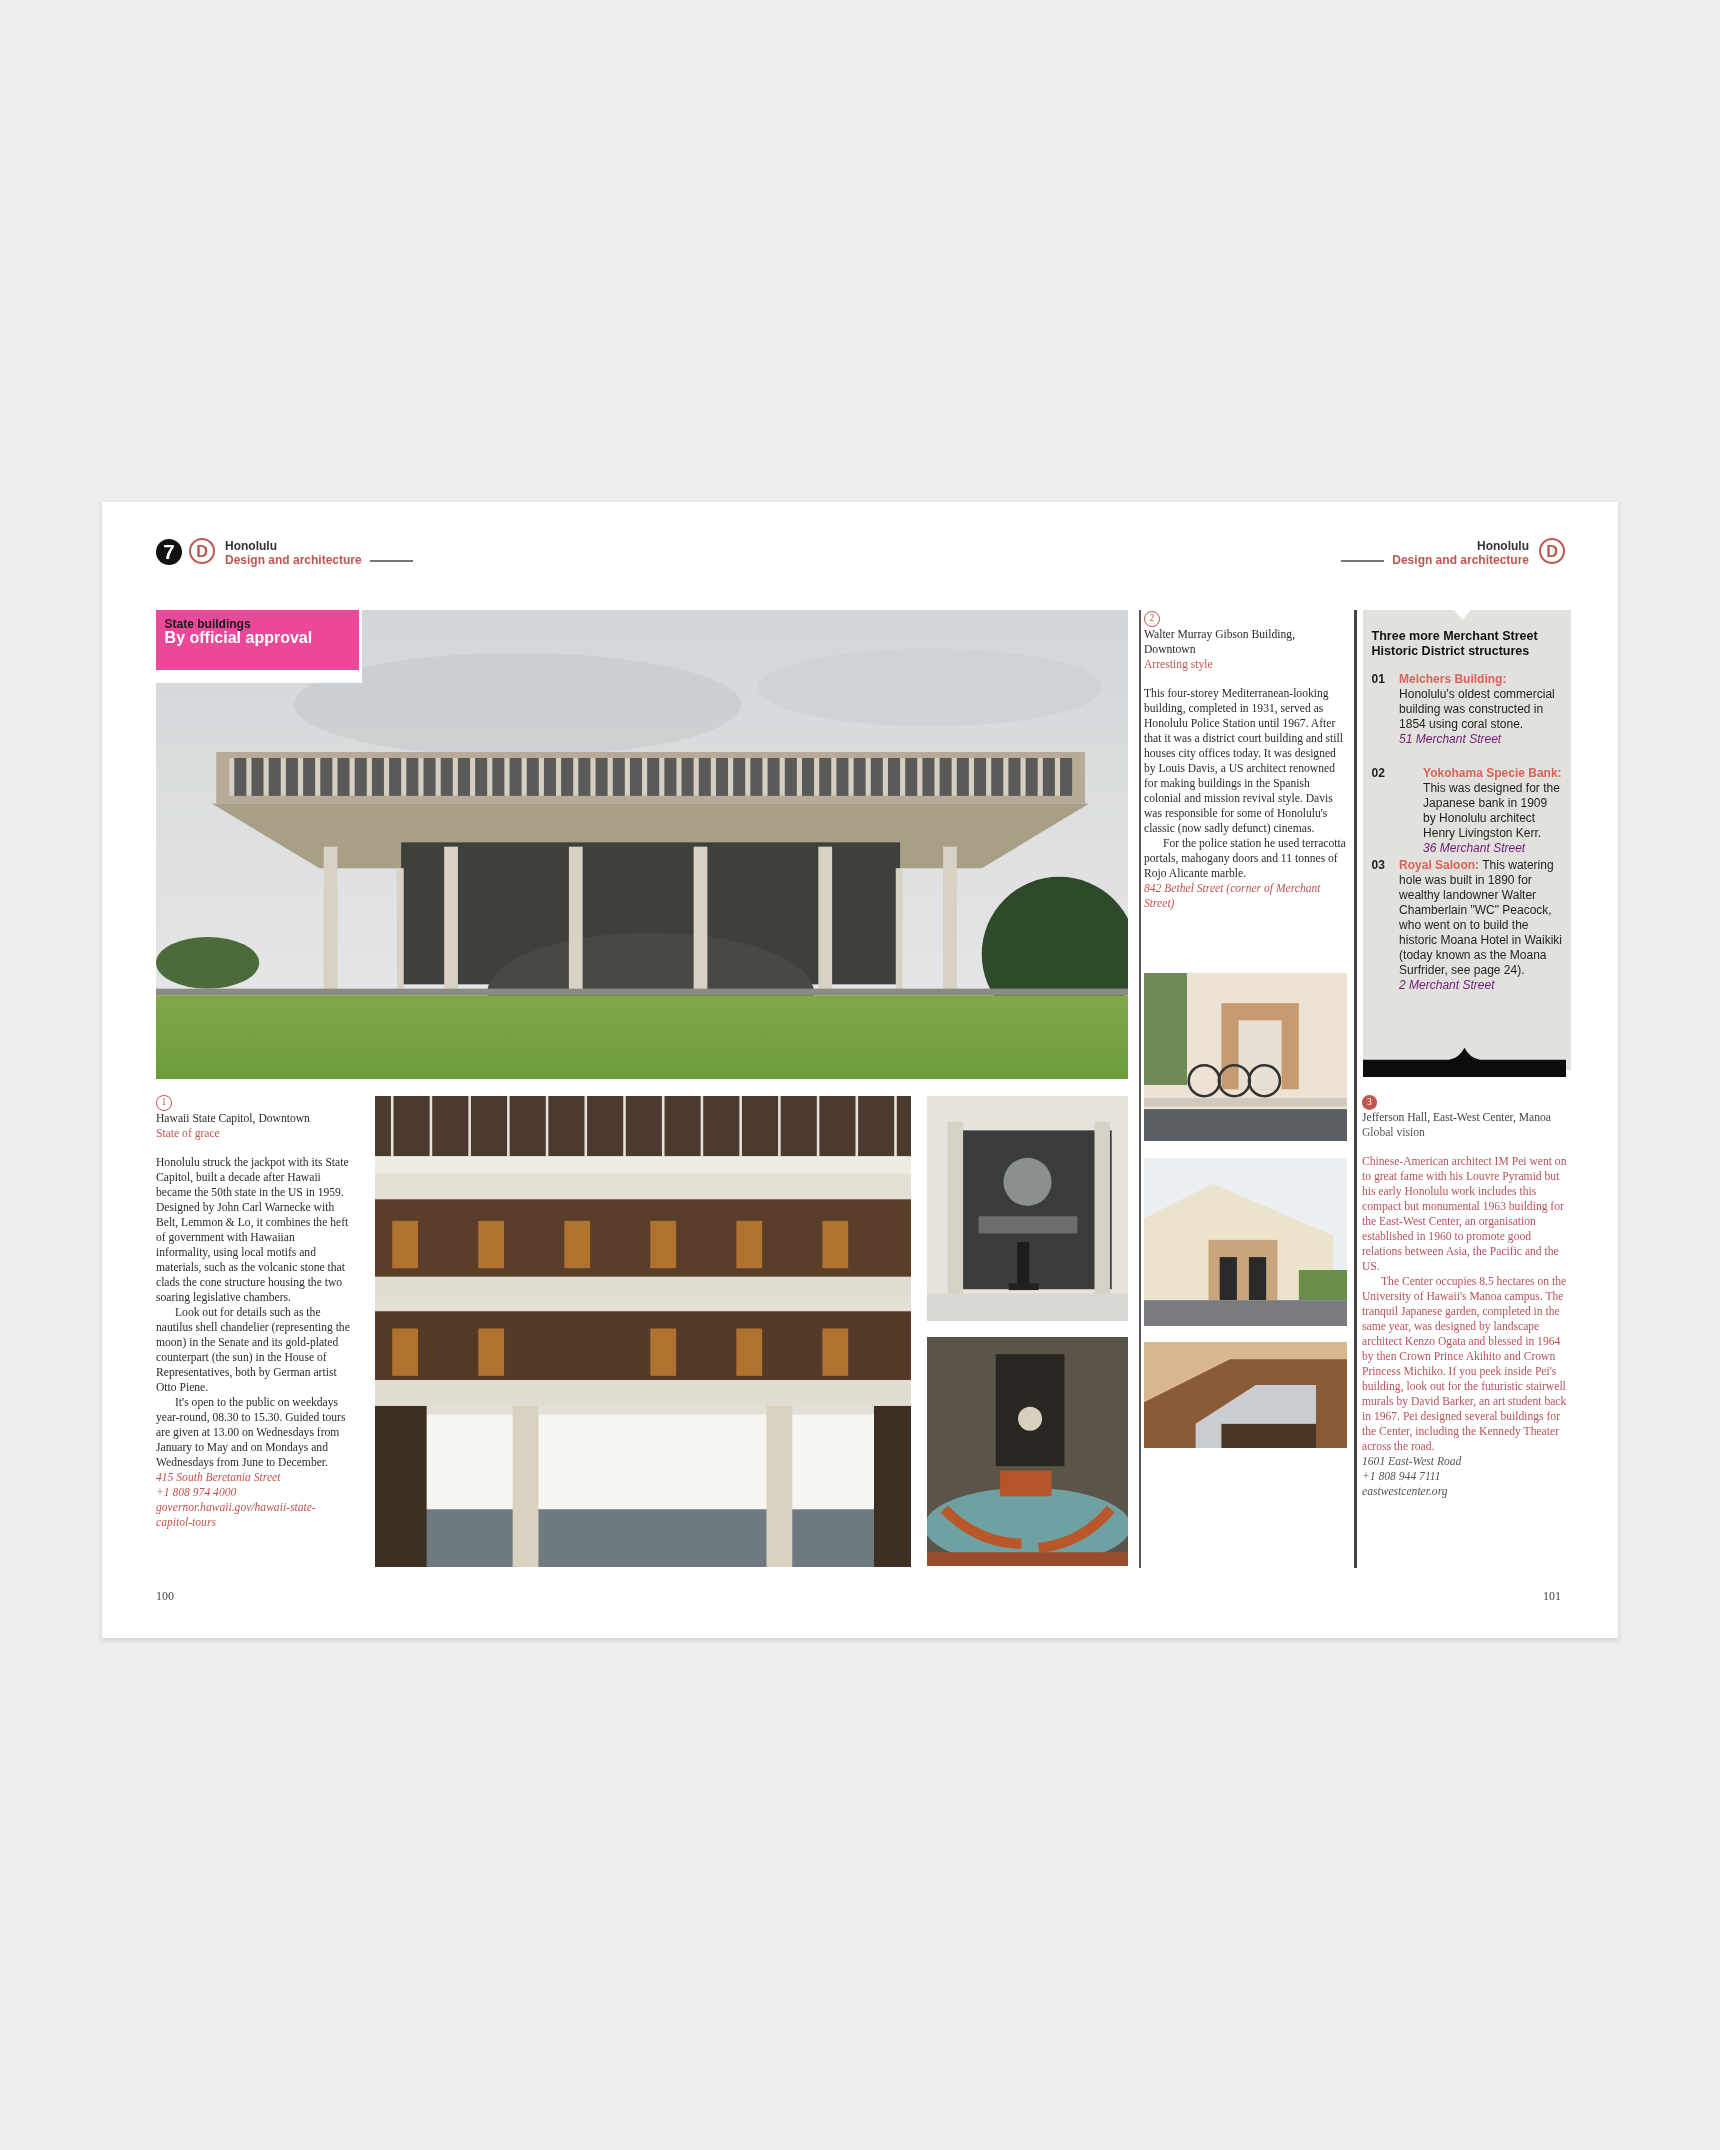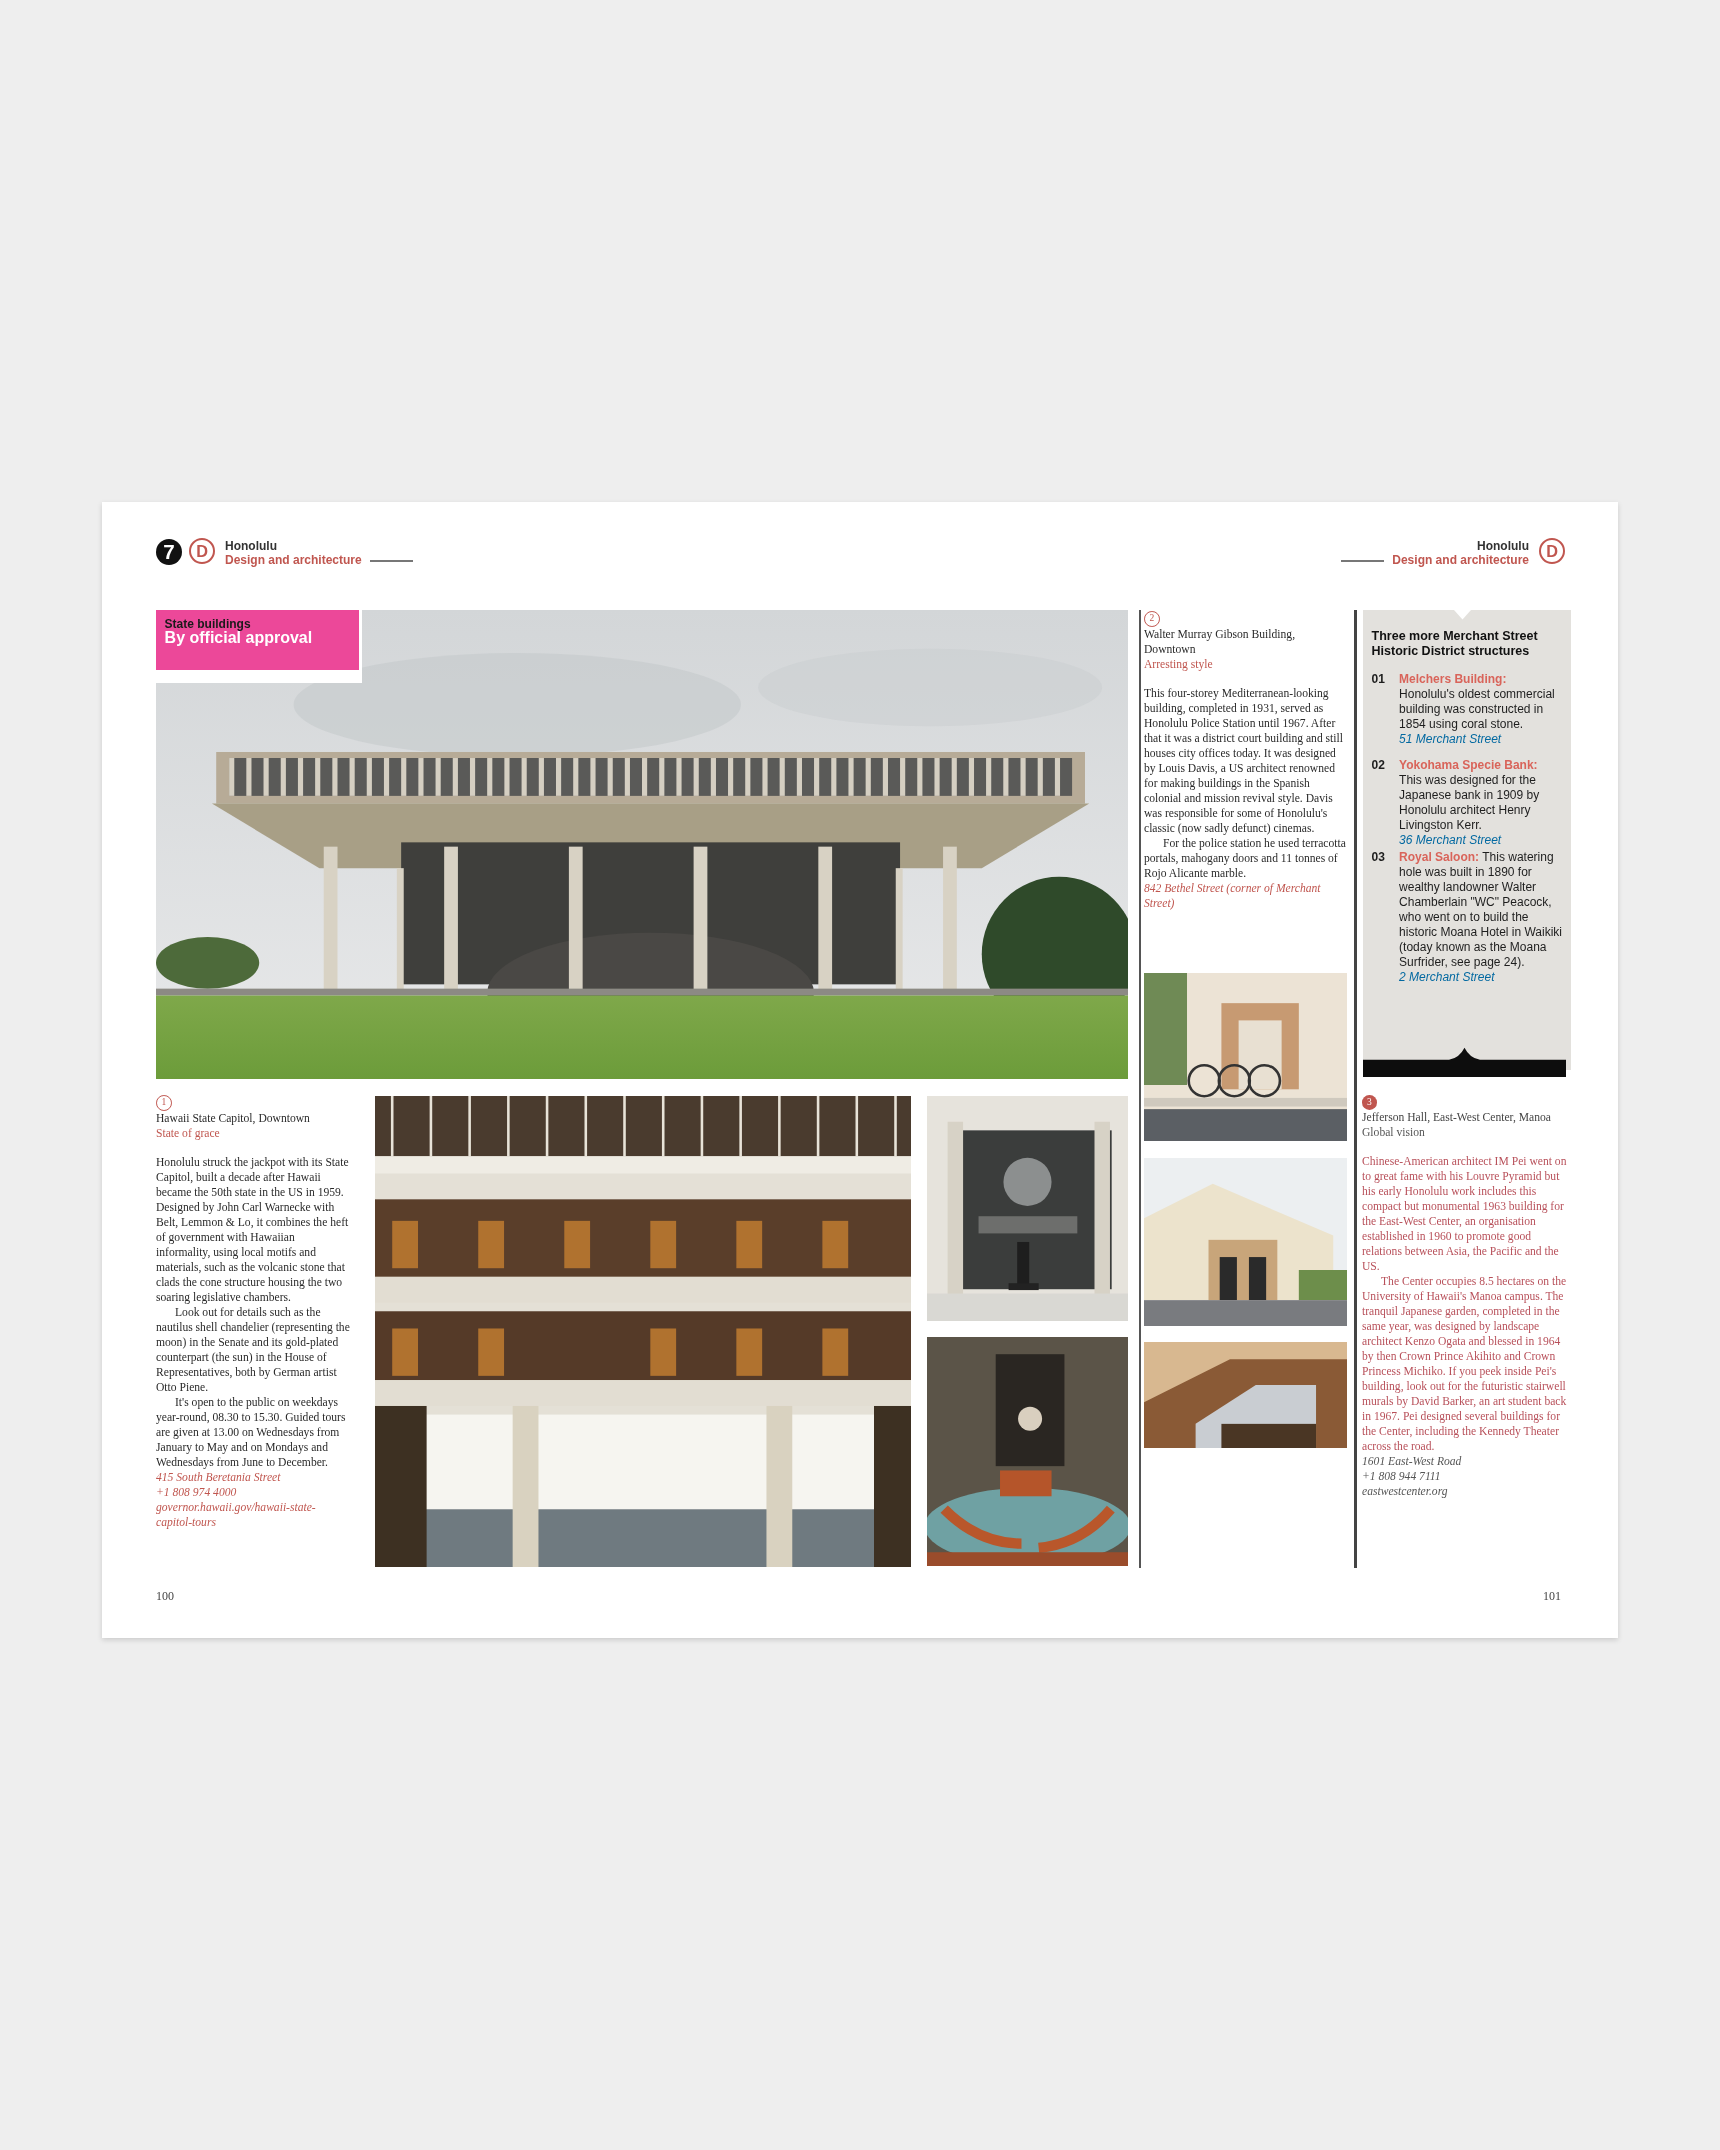--- a/index.html
+++ b/index.html
@@ -31,21 +31,21 @@
   .entry.pink .title { color:#444; }
   .entry.pink .tag { color:#555; }
   .entry.pink .addr { color:#555; }
   .entry .spacer { display:block; height:14.6px; }
   
   .sidebox { background:#e3e1dd; }
   .side-title { font-size:12.5px; font-weight:bold; color:#111; line-height:14.6px; }
   .side-item { display:flex; font-size:12px; line-height:15px; color:#1e1e1e; margin-top:6.9px; }
   .side-num { width:27.5px; font-weight:bold; flex:none; }
   .side-name { color:#d9645a; font-weight:bold; }
-  .side-addr { color:#0369a1; font-style:italic; display:block; }
+  .side-addr { color:#701a75; font-style:italic; display:block; }
   .vrule { position:absolute; width:2.6px; background:#444; }
   .page-num { font-family:"Liberation Serif", serif; font-size:12px; color:#444; }
 </style>
 </head>
 <body>
 
 <div class="spread">
 
   <div class="abs circ-num" style="left:54px;top:37px;">7</div>
   <div class="abs circ-d" style="left:87px;top:36px;">D</div>
@@ -308,21 +308,21 @@
       <div class="side-title">Three more Merchant Street Historic District structures</div>
       <div style="height:6.9px;"></div>
       <div class="side-item">
         <span class="side-num">01</span>
         <span>
           <span class="side-name">Melchers Building:</span>
           <span>Honolulu's oldest commercial building was constructed in 1854 using coral stone.</span>
           <span class="side-addr">51 Merchant Street</span>
         </span>
       </div>
-      <div class="side-item" style="margin-top:11px;">
+      <div class="side-item" style="margin-top:19px;gap:24px;">
         <span class="side-num">02</span>
         <span>
           <span class="side-name">Yokohama Specie Bank:</span>
           <span>This was designed for the Japanese bank in 1909 by Honolulu architect Henry Livingston Kerr.</span>
           <span class="side-addr">36 Merchant Street</span>
         </span>
       </div>
       <div class="side-item" style="margin-top:1.7px;">
         <span class="side-num">03</span>
         <span>

